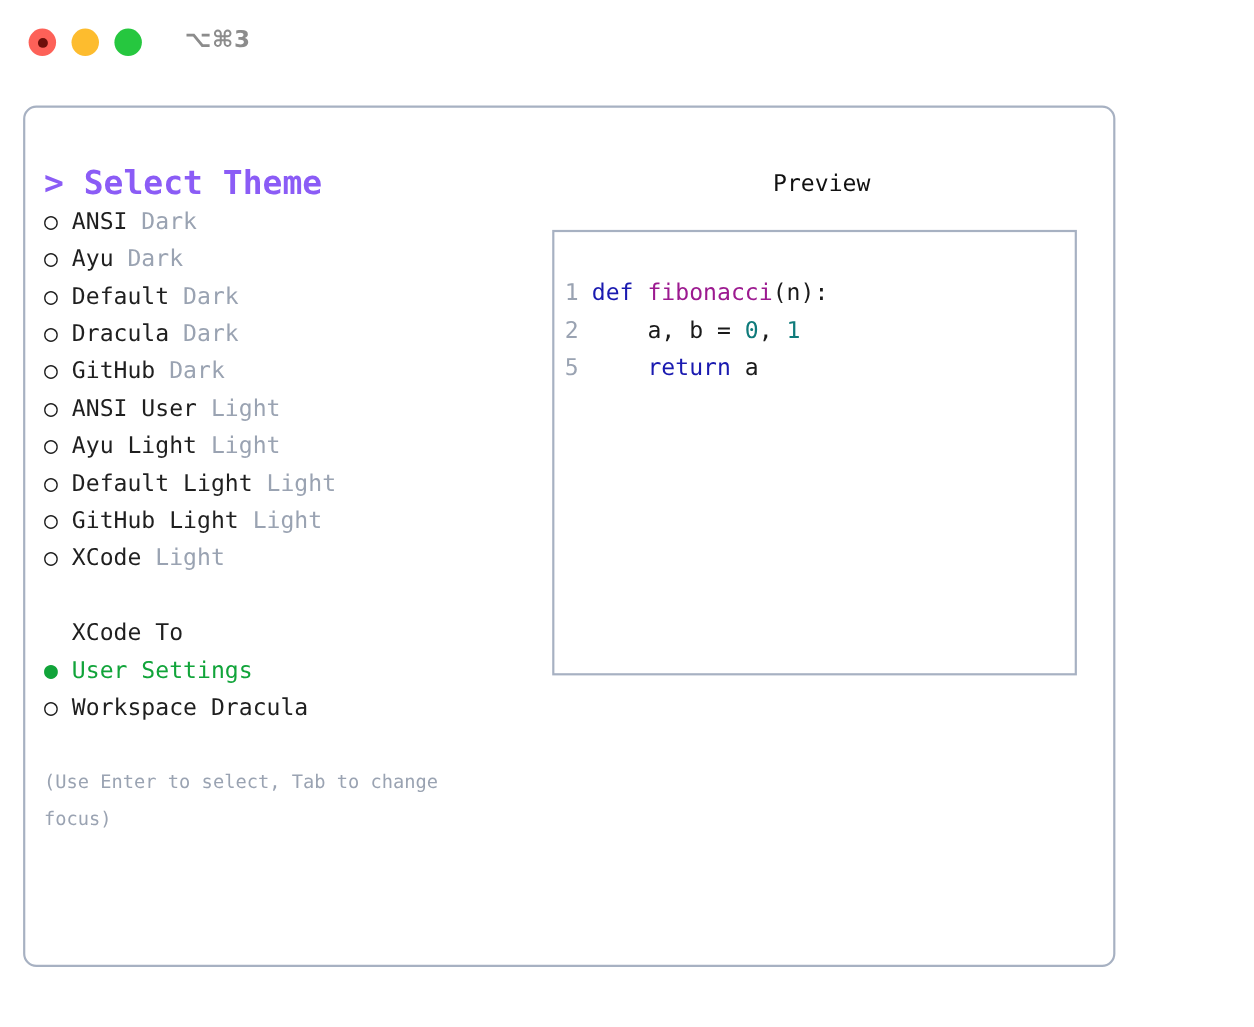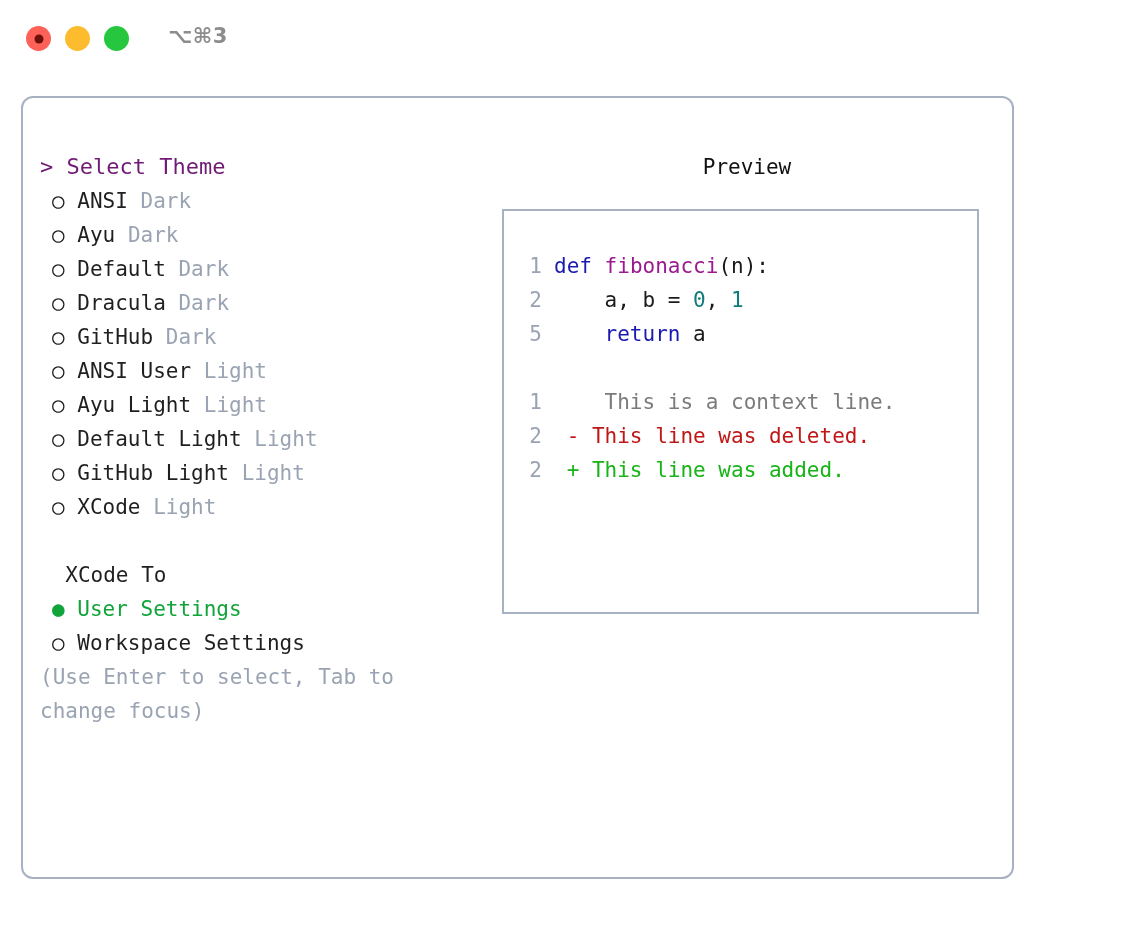--- a/index.html
+++ b/index.html
@@ -81,51 +81,51 @@
     width: 440px;
   }
   .col-right {
     position: absolute;
     left: 479px; top: 52px;
     width: 490px;
   }
 
   
   .list-header {
-    font-size: 22px;
-    font-weight: 400;
-    color: #701a75;
+    font-size: 30px;
+    font-weight: 700;
+    color: #8b5cf6;
     line-height: 34px;
     white-space: pre;
   }
   .opt-row {
     font-size: 21px;
     line-height: 34px;
     color: #1f1f1f;
     white-space: pre;
     display: block;
-    margin-left: 12px;
   }
   .marker { display: inline; }
   .opt-row.sel { color: #11a43a; }
   .opt-row.sel .marker { color: #11a43a; }
   .opt-row .variant { color: #9aa3b2; }
   .opt-row.sel .variant { color: #9aa3b2; }
 
   .section-gap { height: 34px; }
 
   .apply-header {
     font-size: 21px;
     line-height: 34px;
     color: #1f1f1f;
     white-space: pre;
   }
 
   .hint {
-    font-size: 21px;
+    margin-top: 34px;
+    font-size: 17px;
     line-height: 34px;
     color: #9aa3b2;
     width: 420px;
     white-space: pre-wrap;
     word-break: break-word;
   }
 
   
   .preview-title {
     font-size: 21px;
@@ -138,21 +138,21 @@
     width: 477px;
     height: 405px;
     border: 2px solid #a7b1c2;
     background: #ffffff;
     padding: 38px 0 0 0;
   }
   .code-line {
     font-size: 21px;
     line-height: 34px;
     white-space: pre;
-    padding-left: 16px;
+    padding-left: 0;
   }
   .ln {
     display: inline-block;
     width: 22px;
     text-align: right;
     color: #9aa3b2;
     margin-right: 12px;
   }
   .blank-line { height: 34px; }
 
@@ -197,37 +197,32 @@
           <div class="opt-row"><span class="marker">○</span><span> Default Light </span><span class="variant">Light</span></div>
           <div class="opt-row"><span class="marker">○</span><span> GitHub Light </span><span class="variant">Light</span></div>
           <div class="opt-row"><span class="marker">○</span><span> XCode </span><span class="variant">Light</span></div>
         </div>
 
       <div class="section-gap"></div>
 
       <div class="apply-header">  <span>XCode To</span></div>
       <div id="apply-list">
           <div class="opt-row sel"><span class="marker">●</span><span> User Settings</span></div>
-          <div class="opt-row"><span class="marker">○</span><span> Workspace Settings</span></div>
+          <div class="opt-row"><span class="marker">○</span><span> Workspace Dracula</span></div>
         </div>
 
       <div class="hint">(Use Enter to select, Tab to change focus)</div>
     </div>
 
     <div class="col-right">
       <div class="preview-title">Preview</div>
       <div class="preview-box">
         <div id="code-block">
             <div class="code-line"><span class="ln">1</span><span class="kw">def</span><span class="punc"> </span><span class="fn">fibonacci</span><span class="punc">(</span><span class="id">n</span><span class="punc">):</span></div>
             <div class="code-line"><span class="ln">2</span><span class="id">    a, b </span><span class="punc">= </span><span class="num">0</span><span class="punc">, </span><span class="num">1</span></div>
             <div class="code-line"><span class="ln">5</span><span class="punc">    </span><span class="kw">return</span><span class="id"> a</span></div>
           </div>
         <div class="blank-line"></div>
-        <div id="diff-block">
-            <div class="code-line"><span class="ln">1</span><span class="d-ctx">  </span><span class="d-ctx">  This is a context line.</span></div>
-            <div class="code-line"><span class="ln">2</span><span class="d-del"> -</span><span class="d-del"> This line was deleted.</span></div>
-            <div class="code-line"><span class="ln">2</span><span class="d-add"> +</span><span class="d-add"> This line was added.</span></div>
-          </div>
       </div>
     </div>
 
   </div>
 </div>
 
 </body></html>

